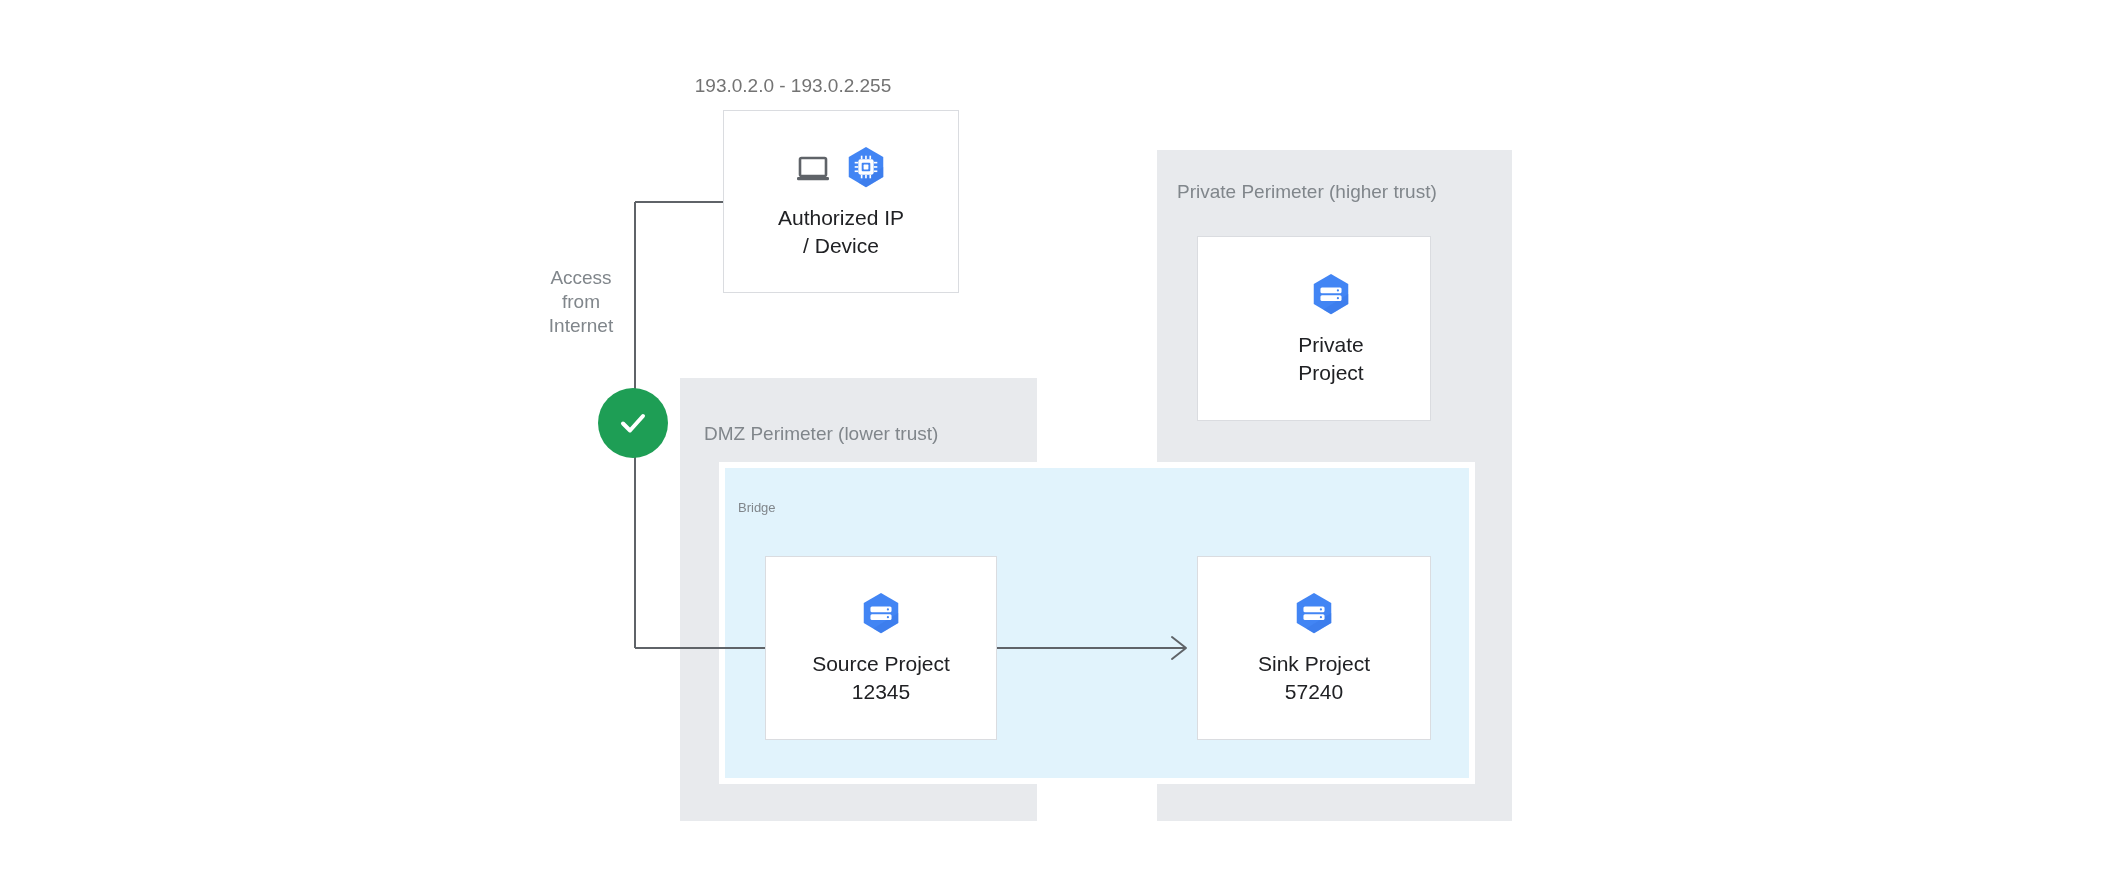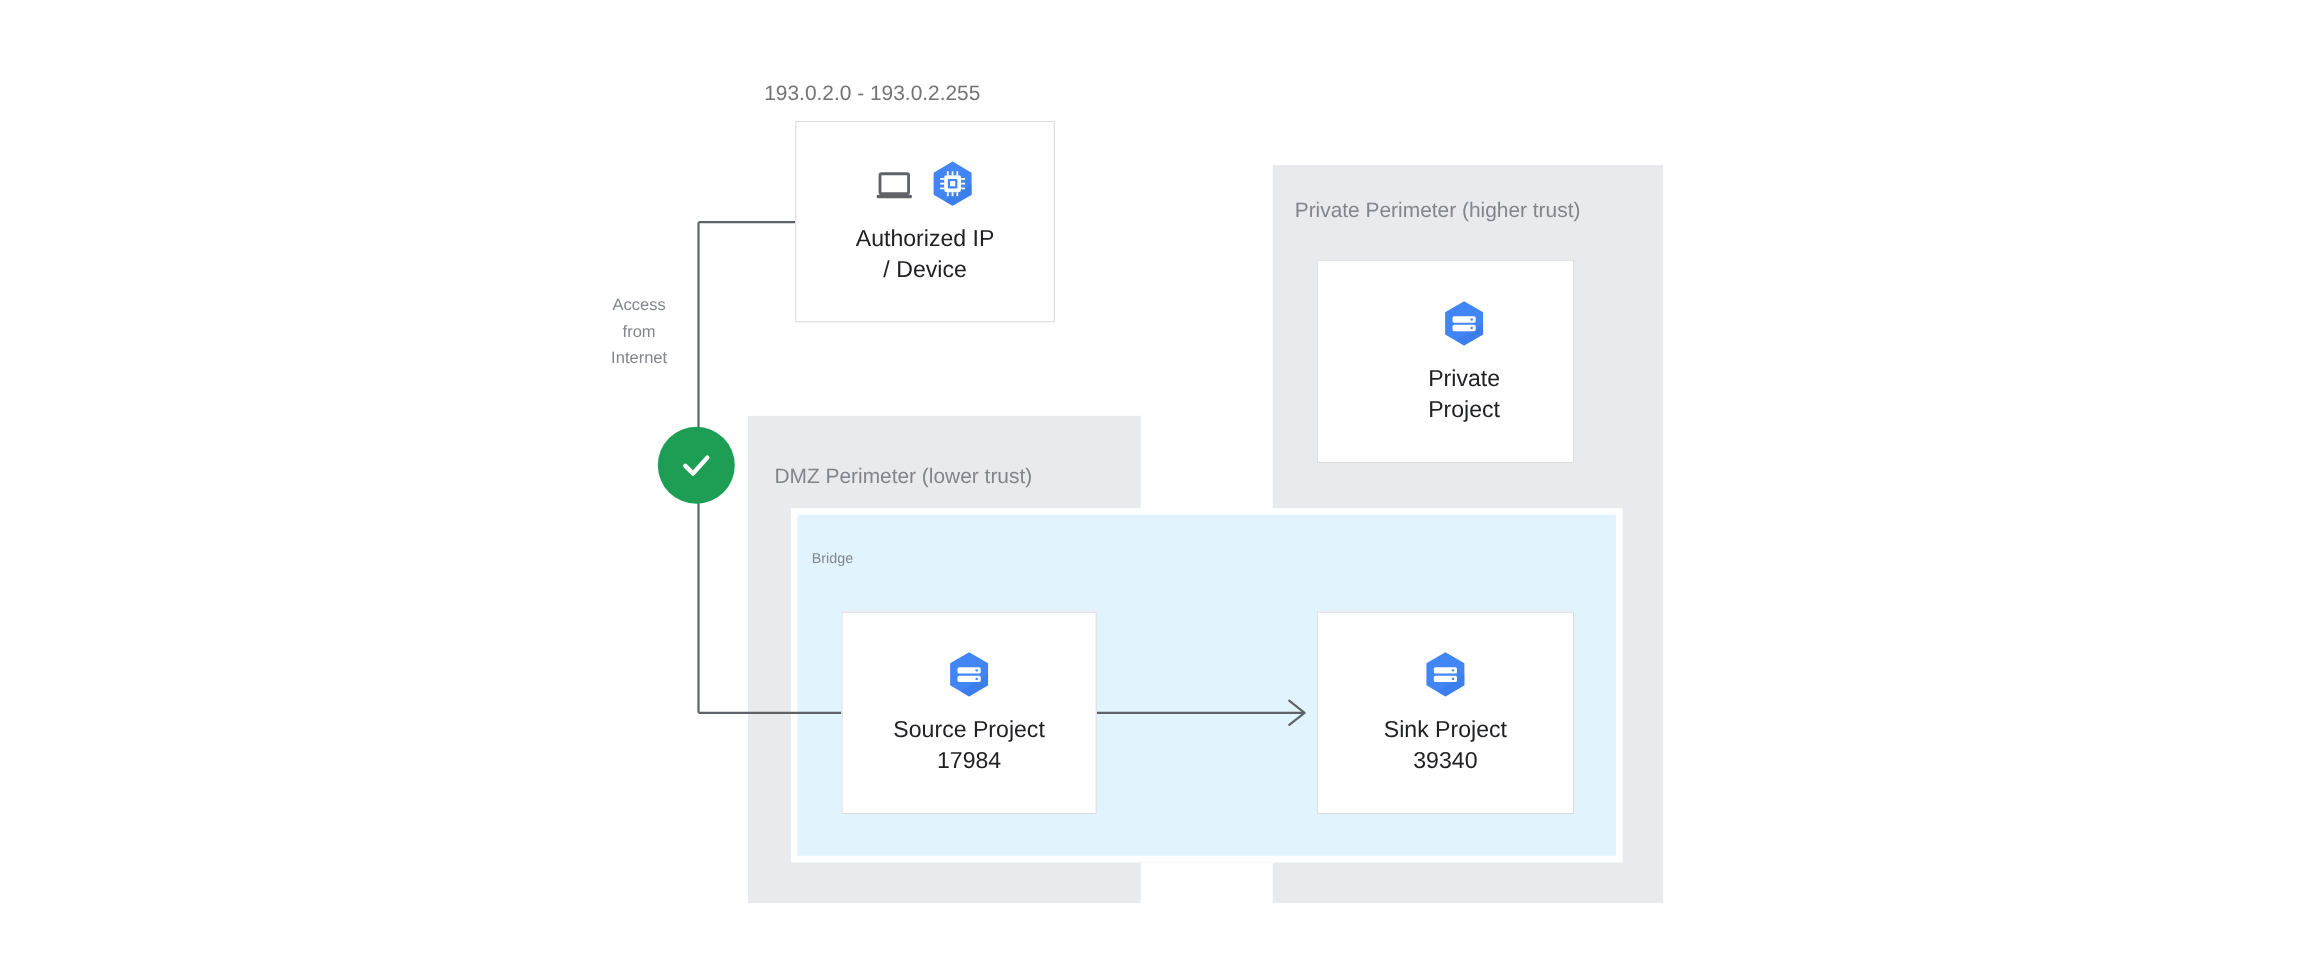--- a/index.html
+++ b/index.html
@@ -93,21 +93,21 @@
     width: 2112px;
     height: 882px;
     pointer-events: none;
     overflow: visible;
   }
 
   
   .access-label {
     position: absolute;
     color: #80868b;
-    font-size: 15px;
+    font-size: 19px;
     line-height: 24px;
     text-align: center;
     white-space: pre-line;
   }
 
   
   .check-badge {
     position: absolute;
     border-radius: 50%;
     display: flex;
@@ -209,31 +209,31 @@
       <svg width="46" height="46" viewBox="0 0 48 48">
         <polygon points="24,3 42,13.5 42,34.5 24,45 6,34.5 6,13.5" fill="#4285f4"></polygon>
         <polygon points="42,24 42,34.5 24,45 16,40.3" fill="#3b78e7" opacity="0.55"></polygon>
         <rect x="13" y="17.2" width="22" height="6.1" rx="1.6" fill="#ffffff"></rect>
         <rect x="13" y="25.3" width="22" height="6.1" rx="1.6" fill="#ffffff"></rect>
         <circle cx="31.2" cy="20.25" r="1.15" fill="#4285f4"></circle>
         <circle cx="31.2" cy="28.35" r="1.15" fill="#4285f4"></circle>
       </svg>
     </div>
     <div class="node-label">Source Project
-17984</div>
+12345</div>
   </div>
 
   <div class="node" style="left:1197px; top:556px; width:234px; height:184px;">
     <div class="node-icons">
       <svg width="46" height="46" viewBox="0 0 48 48">
         <polygon points="24,3 42,13.5 42,34.5 24,45 6,34.5 6,13.5" fill="#4285f4"></polygon>
         <polygon points="42,24 42,34.5 24,45 16,40.3" fill="#3b78e7" opacity="0.55"></polygon>
         <rect x="13" y="17.2" width="22" height="6.1" rx="1.6" fill="#ffffff"></rect>
         <rect x="13" y="25.3" width="22" height="6.1" rx="1.6" fill="#ffffff"></rect>
         <circle cx="31.2" cy="20.25" r="1.15" fill="#4285f4"></circle>
         <circle cx="31.2" cy="28.35" r="1.15" fill="#4285f4"></circle>
       </svg>
     </div>
     <div class="node-label">Sink Project
-39340</div>
+57240</div>
   </div>
 
 </div>
 
 </body></html>

